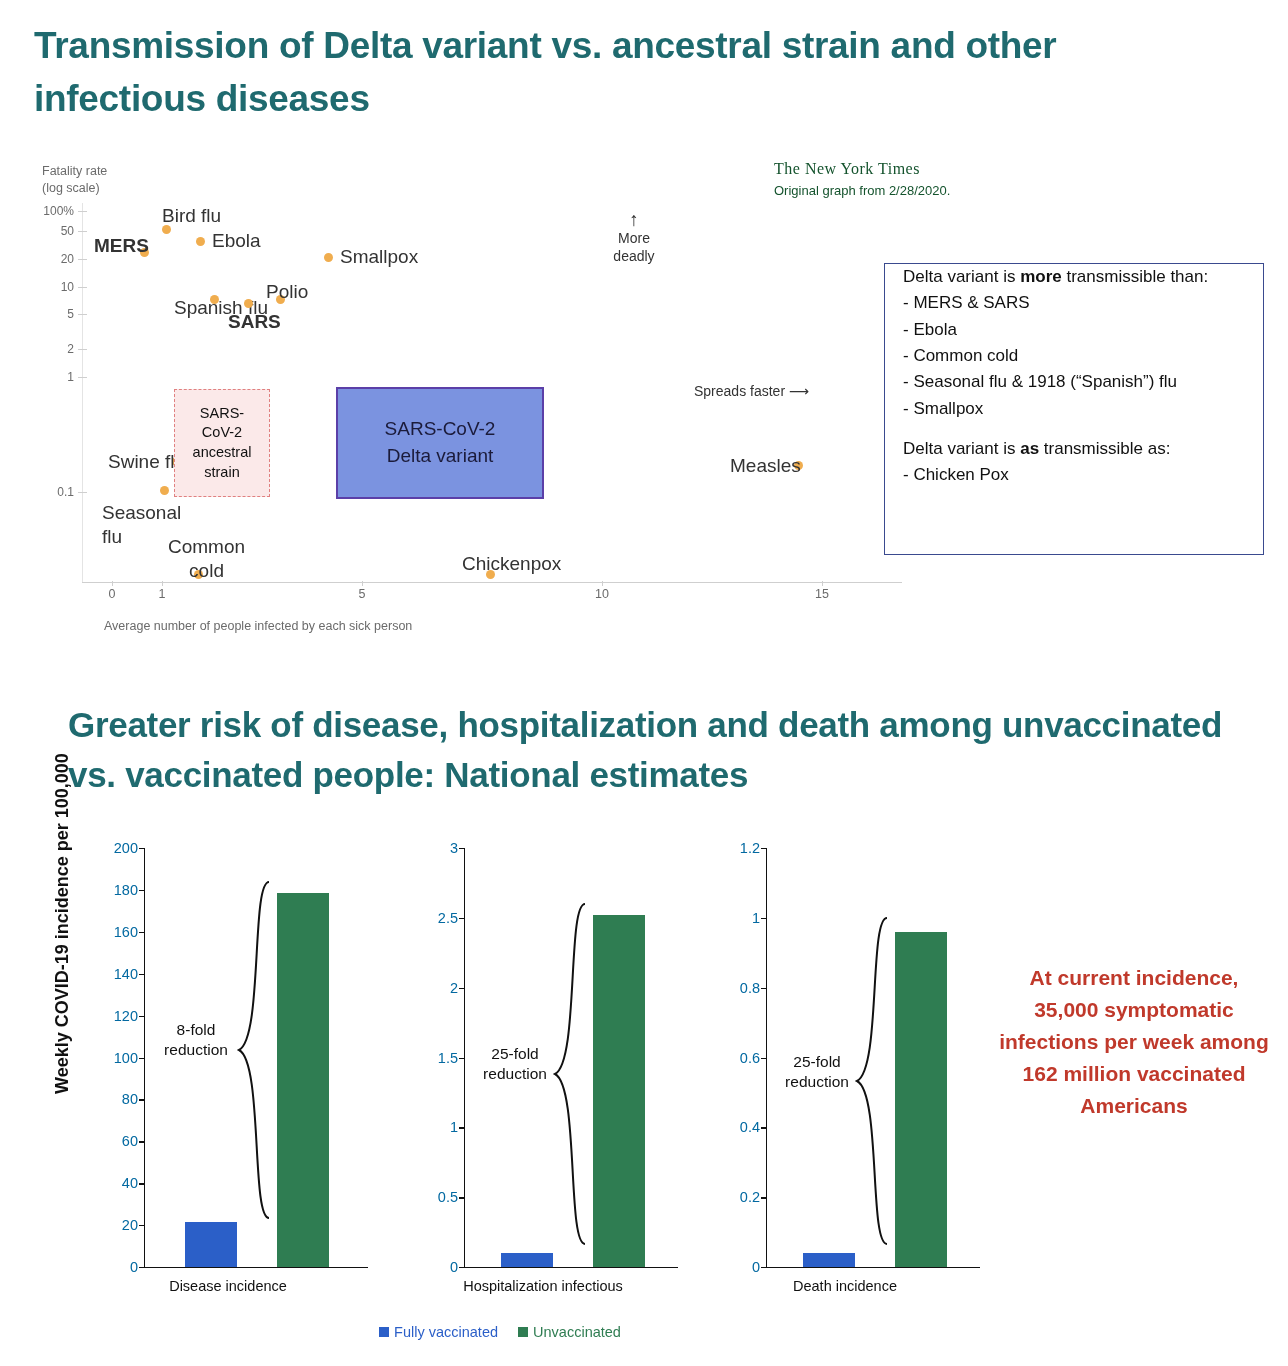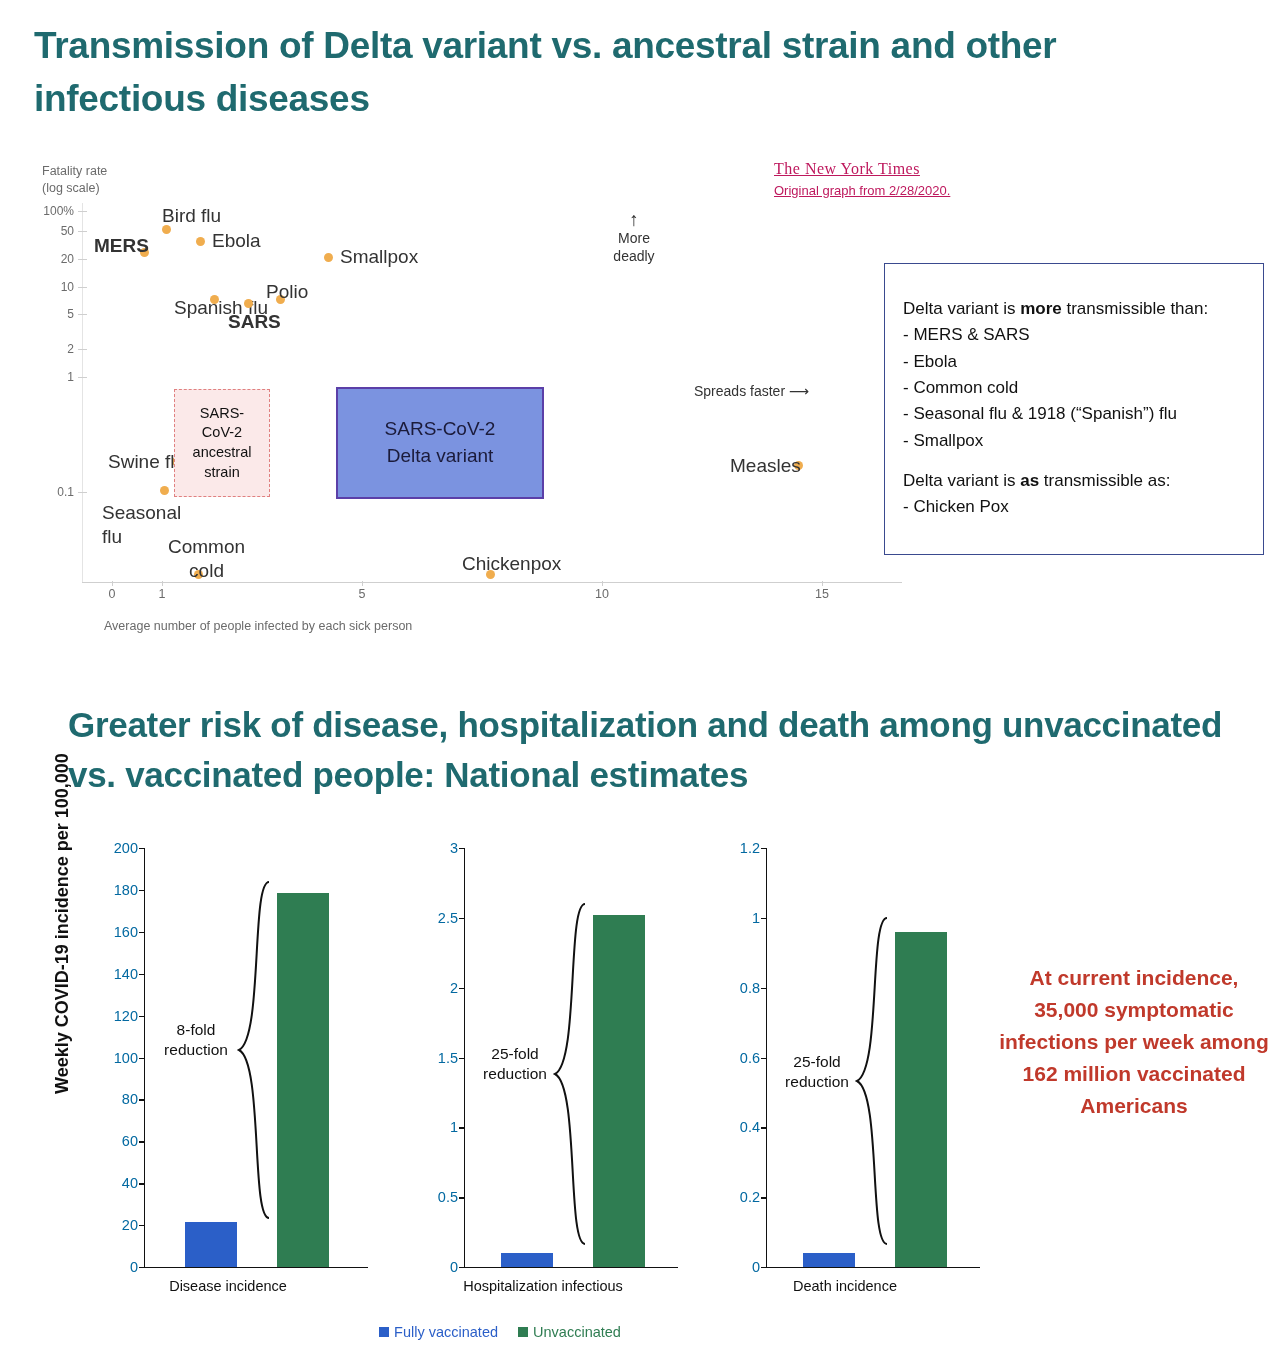--- a/index.html
+++ b/index.html
@@ -72,23 +72,22 @@
   .dot {
     position: absolute; width: 9px; height: 9px; border-radius: 50%;
     background: #f0ad4e;
   }
   .pt-label {
     position: absolute; font-size: 19px; color: #333; white-space: nowrap;
   }
   .pt-label.bold { font-weight: bold; }
 
   #nyt-credit {
-    position: absolute; left: 740px; top: 2px; font-size: 13px; color: #be185d;
+    position: absolute; left: 740px; top: 2px; font-size: 13px; color: #14532d;
     line-height: 1.5;
-    text-decoration: underline;
   }
   #nyt-masthead {
     font-family: "Liberation Serif", serif;
     font-size: 16px;
     letter-spacing: 0.5px;
   }
 
   #more-deadly {
     position: absolute; left: 545px; top: 55px; width: 110px;
     text-align: center; font-size: 14px; color: #333; line-height: 1.3;
@@ -118,21 +117,21 @@
     color: #1b1b3a;
     font-size: 19px;
     display: flex; align-items: center; justify-content: center;
     text-align: center; line-height: 1.4;
   }
 
   #callout {
     position: absolute; left: 850px; top: 108px; width: 380px; height: 292px;
     border: 1.5px solid #3a4a8f;
     background: #ffffff;
-    padding: 32px 18px;
+    padding: 0 18px;
     font-size: 17px;
     line-height: 1.55;
     color: #111;
   }
   #callout ul { margin: 0; padding: 0; list-style: none; }
   #callout li { white-space: nowrap; }
   .gap { height: 14px; }
 
   
   #bars-panel {

